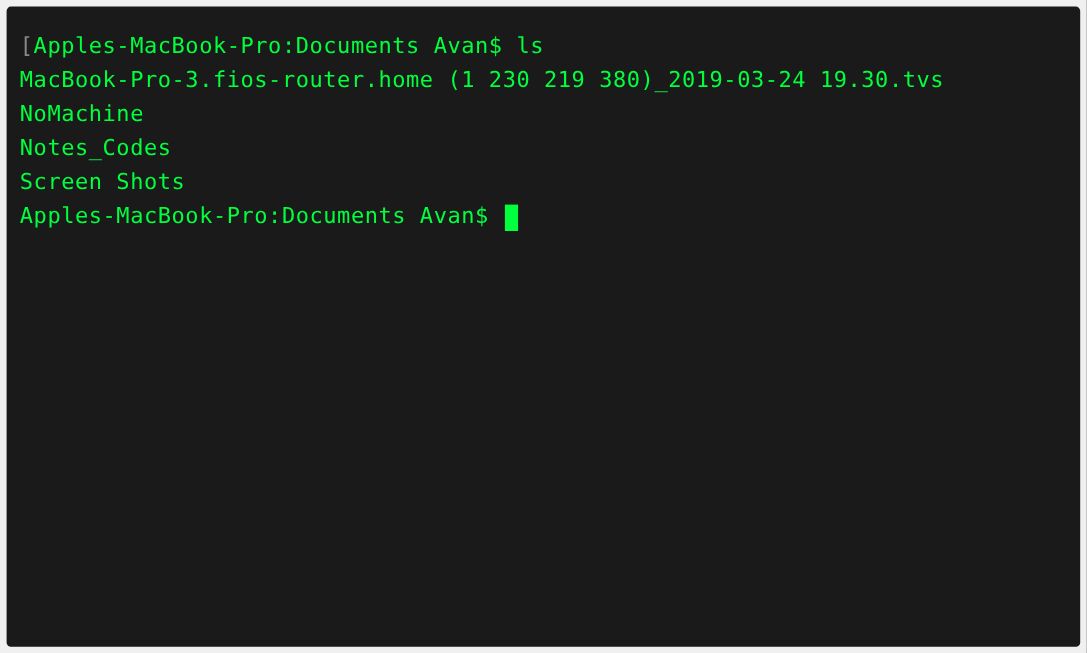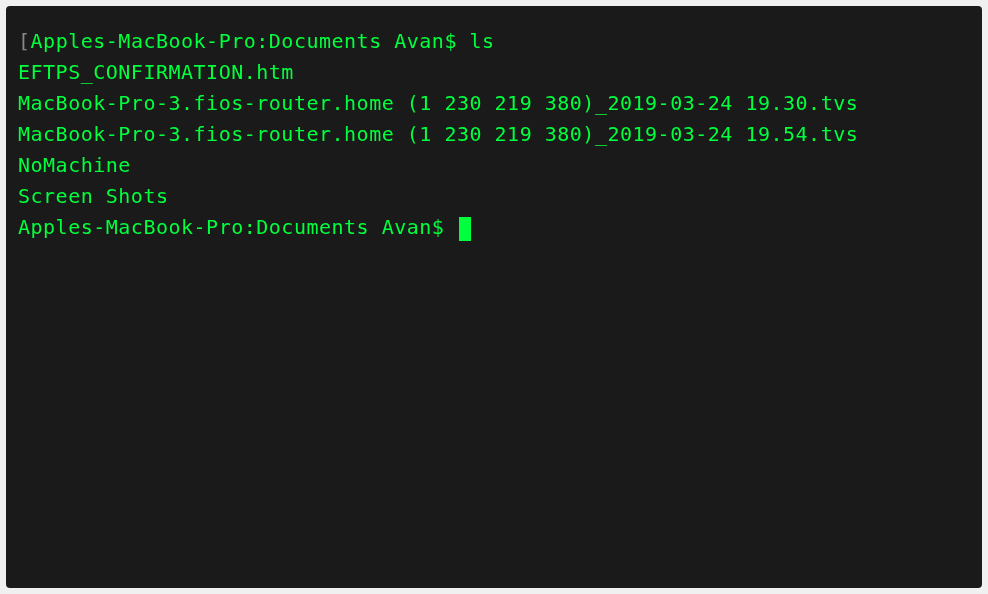--- a/index.html
+++ b/index.html
@@ -42,19 +42,18 @@
       margin-left: 2px;
       position: relative;
       top: 2px;
     }
   </style>
 </head>
 <body>
 
 <div class="terminal">
   <div class="line"><span class="bracket">[</span><span>Apples-MacBook-Pro:Documents Avan$ </span><span>ls</span></div>
-  <div class="line">EFTPS_CONFIRMATION.htm</div>
   <div class="line">MacBook-Pro-3.fios-router.home (1 230 219 380)_2019-03-24 19.30.tvs</div>
-  <div class="line">MacBook-Pro-3.fios-router.home (1 230 219 380)_2019-03-24 19.54.tvs</div>
   <div class="line">NoMachine</div>
+  <div class="line">Notes_Codes</div>
   <div class="line">Screen Shots</div>
   <div class="line"><span>Apples-MacBook-Pro:Documents Avan$ </span><span class="cursor"></span></div>
 </div>
 
 </body></html>

